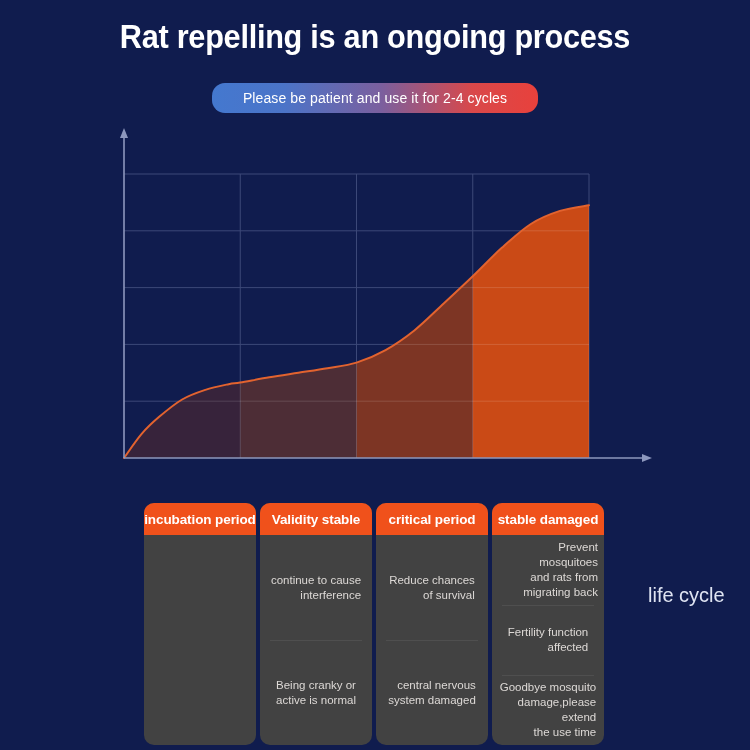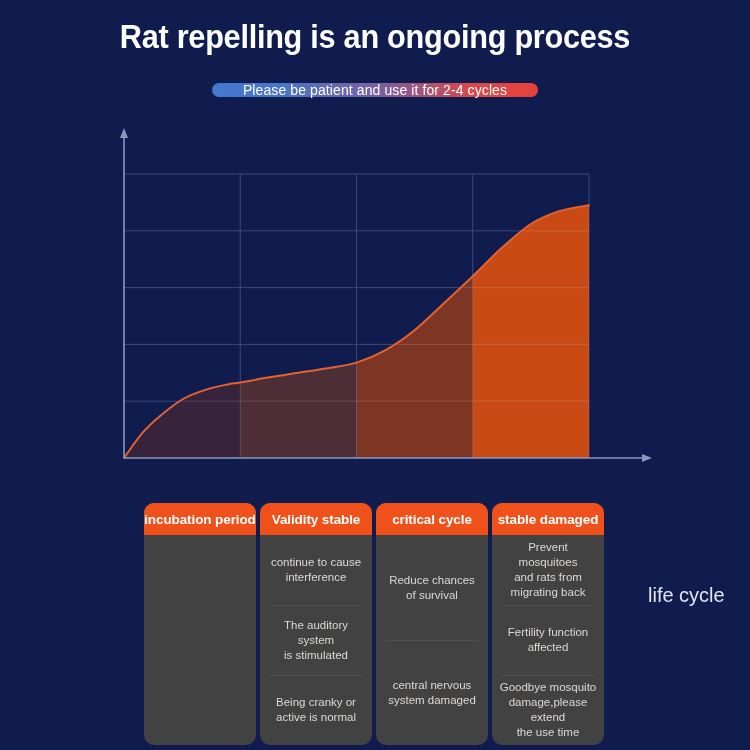--- a/index.html
+++ b/index.html
@@ -29,21 +29,21 @@
     transform: scaleX(0.93);
     white-space: nowrap;
   }
 
   
   #subtitle-badge {
     position: absolute;
     top: 83px;
     left: 212px;
     width: 326px;
-    height: 14px;
+    height: 30px;
     border-radius: 13px;
     background: linear-gradient(to right, #4478cf 0%, #4b74c8 22%, #7b5f9e 52%, #d9484a 80%, #e8413c 100%);
     display: flex;
     align-items: center;
     justify-content: center;
     box-sizing: border-box;
   }
   #subtitle-badge .badge-label {
     color: #ffffff;
     font-size: 14px;
@@ -107,21 +107,21 @@
     flex: 1 1 auto;
     display: flex;
     flex-direction: column;
     padding: 0;
   }
   .card-section {
     flex: 1 1 0;
     display: flex;
     align-items: center;
     justify-content: center;
-    text-align: center;
+    text-align: right;
     color: #ddd9d6;
     font-size: 11.5px;
     line-height: 15px;
     padding: 2px 6px;
     box-sizing: border-box;
     position: relative;
   }
   .card-section + .card-section::before {
     content: "";
     position: absolute;
@@ -199,29 +199,26 @@
     <div class="period-card">
       <div class="card-header">incubation period</div>
     </div>
     <div class="period-card">
       <div class="card-header">Validity stable</div>
       <div class="card-body">
         <div class="card-section">
           <span class="section-text">continue to cause<br>interference</span>
         </div>
         <div class="card-section">
-          <span class="section-text">The auditory system<br>is stimulated</span>
-        </div>
-        <div class="card-section">
           <span class="section-text">Being cranky or<br>active is normal</span>
         </div>
       </div>
     </div>
     <div class="period-card">
-      <div class="card-header">critical cycle</div>
+      <div class="card-header">critical period</div>
       <div class="card-body">
         <div class="card-section">
           <span class="section-text">Reduce chances<br>of survival</span>
         </div>
         <div class="card-section">
           <span class="section-text">central nervous<br>system damaged</span>
         </div>
       </div>
     </div>
     <div class="period-card">

